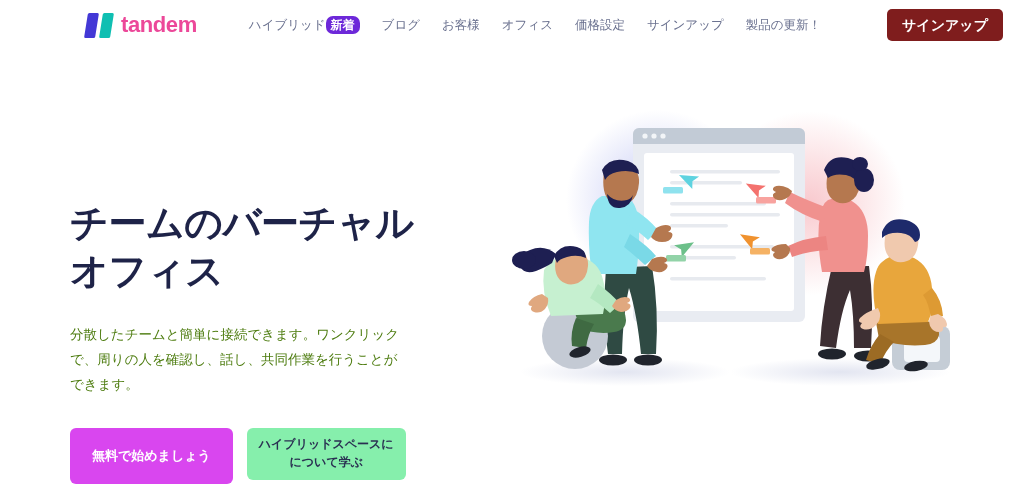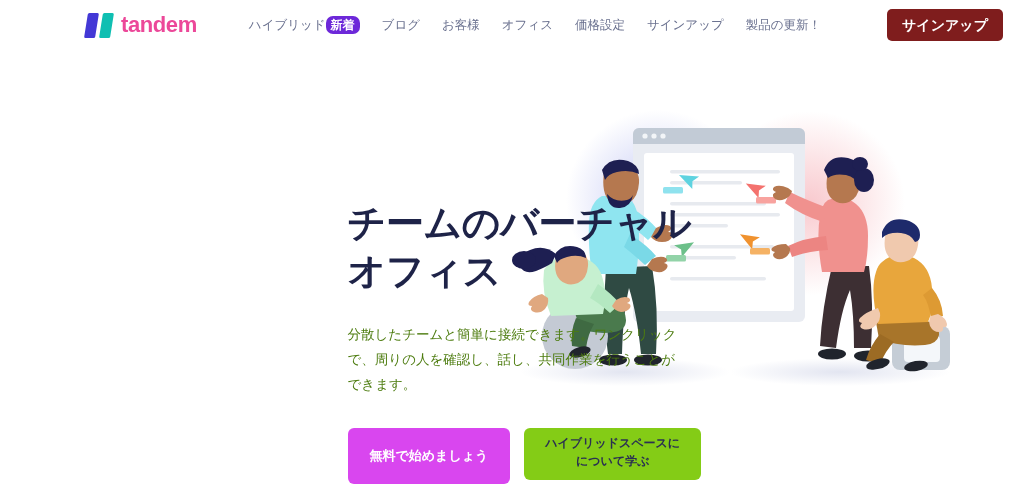--- a/index.html
+++ b/index.html
@@ -103,21 +103,20 @@
     line-height: 1;
   }
 
   
   .hero {
     position: relative;
     display: flex;
     align-items: flex-start;
     padding-left: 70px;
     height: 435px;
-    justify-content: center;
   }
 
   .hero-copy {
     width: 400px;
     padding-top: 150px;
     position: relative;
     z-index: 5;
   }
 
   .hero-title {
@@ -152,30 +151,30 @@
     border: none;
     border-radius: 6px;
     padding: 0 22px;
     height: 56px;
     cursor: pointer;
     font-family: inherit;
     white-space: nowrap;
   }
 
   .btn-secondary {
-    background: #84cc16;
+    background: #86efac;
     color: #2a3052;
     font-size: 12px;
     font-weight: 700;
     border: none;
     border-radius: 6px;
-    padding: 0 21px;
+    padding: 0 12px;
     height: 52px;
     cursor: pointer;
-    font-family: Liberation Mono, monospace;
+    font-family: Liberation Sans, sans-serif;
     line-height: 1.45;
     white-space: pre-line;
     text-align: center;
   }
 
   
   .hero-art {
     position: absolute;
     left: 480px;
     top: 58px;

